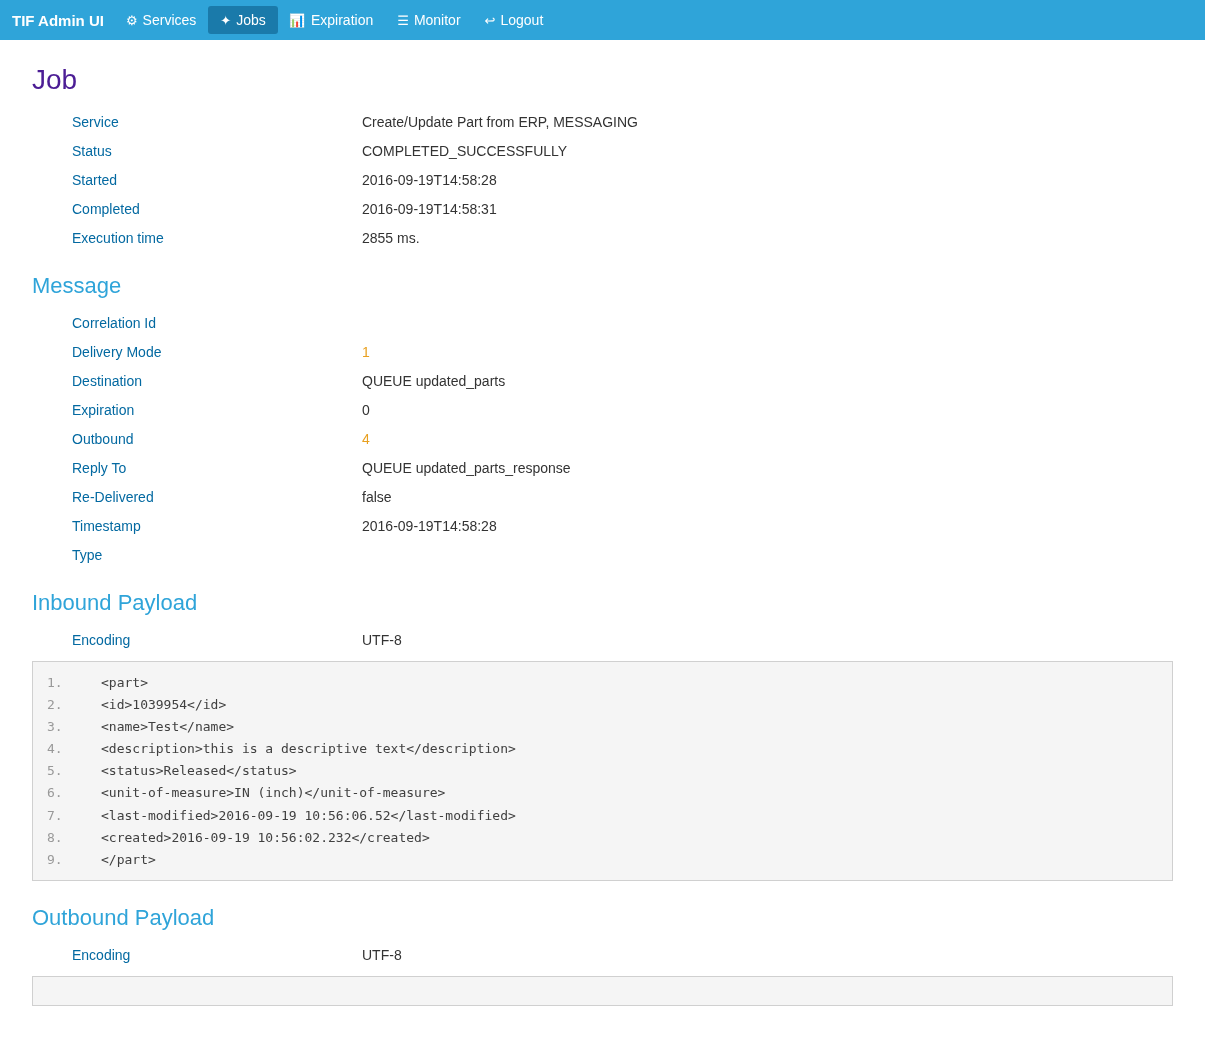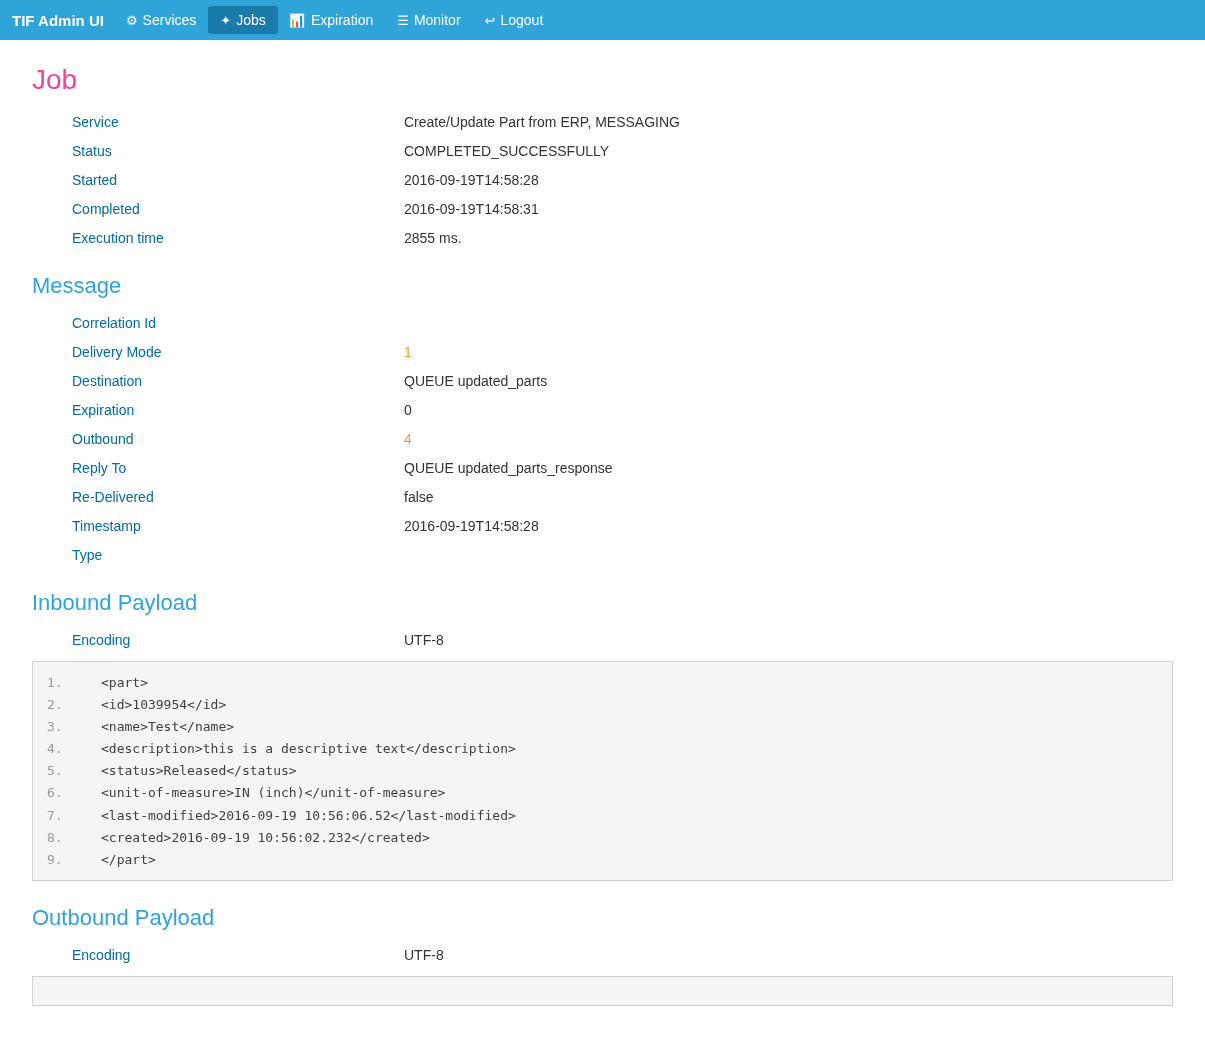--- a/index.html
+++ b/index.html
@@ -33,37 +33,36 @@
     }
     .nav-item.active { background: #1a7aaa; }
     .nav-item .nav-icon { font-size: 13px; }
 
     
     .content {
       padding: 24px 32px;
       max-width: 1205px;
     }
 
-    h1 { font-size: 28px; font-weight: 300; color: #ec4899; margin-bottom: 16px; }
+    h1 { font-size: 28px; font-weight: 300; color: #4c1d95; margin-bottom: 16px; }
     h2 { font-size: 22px; font-weight: 300; color: #2fa4d9; margin-bottom: 14px; margin-top: 24px; }
 
     .field-row {
       display: flex;
       margin-bottom: 8px;
       line-height: 1.5;
     }
     .field-label {
       width: 290px;
       min-width: 290px;
       color: #0369a1;
       margin-left: 40px;
     }
     .field-value {
       color: #333;
-      margin-left: 42px;
     }
     .field-value.link {
       color: #2fa4d9;
       cursor: pointer;
     }
     .field-value.highlight {
       color: #e8a020;
     }
 
     

